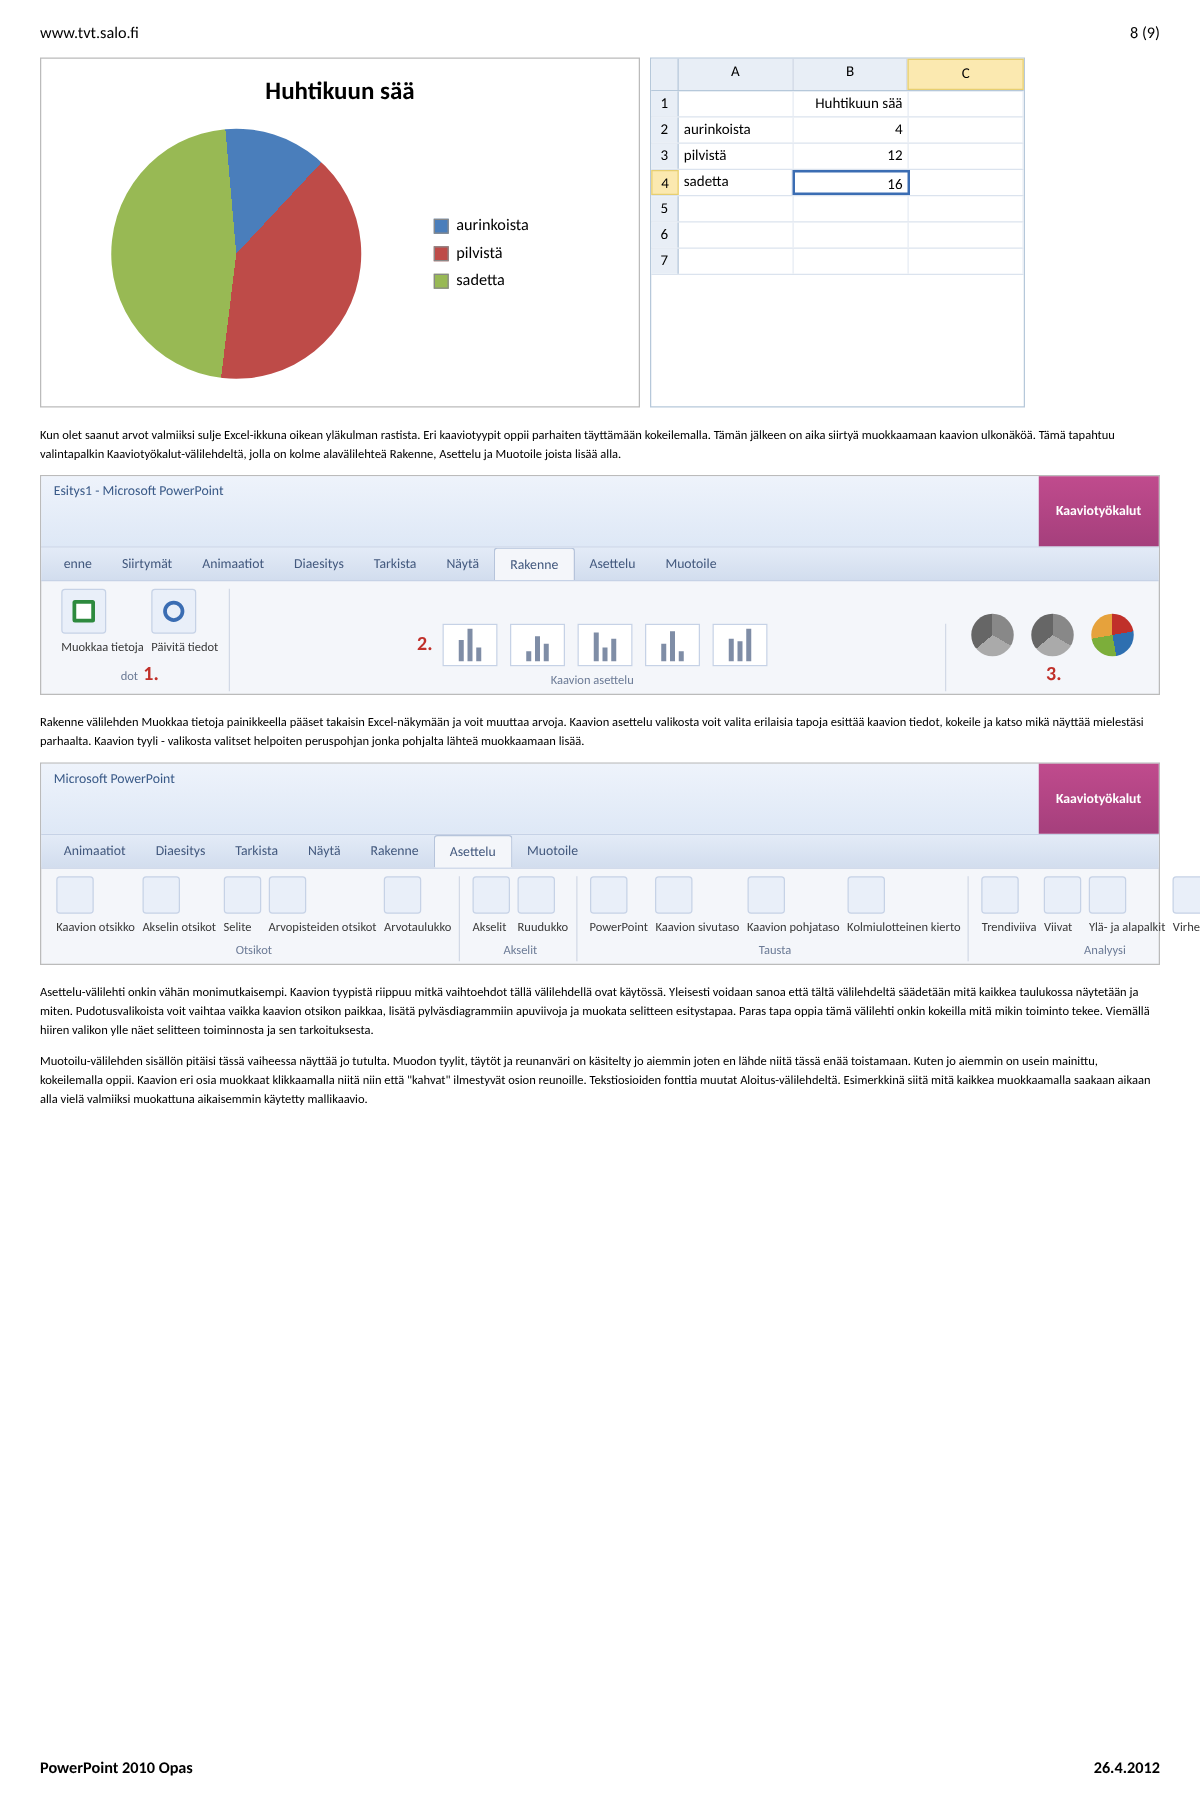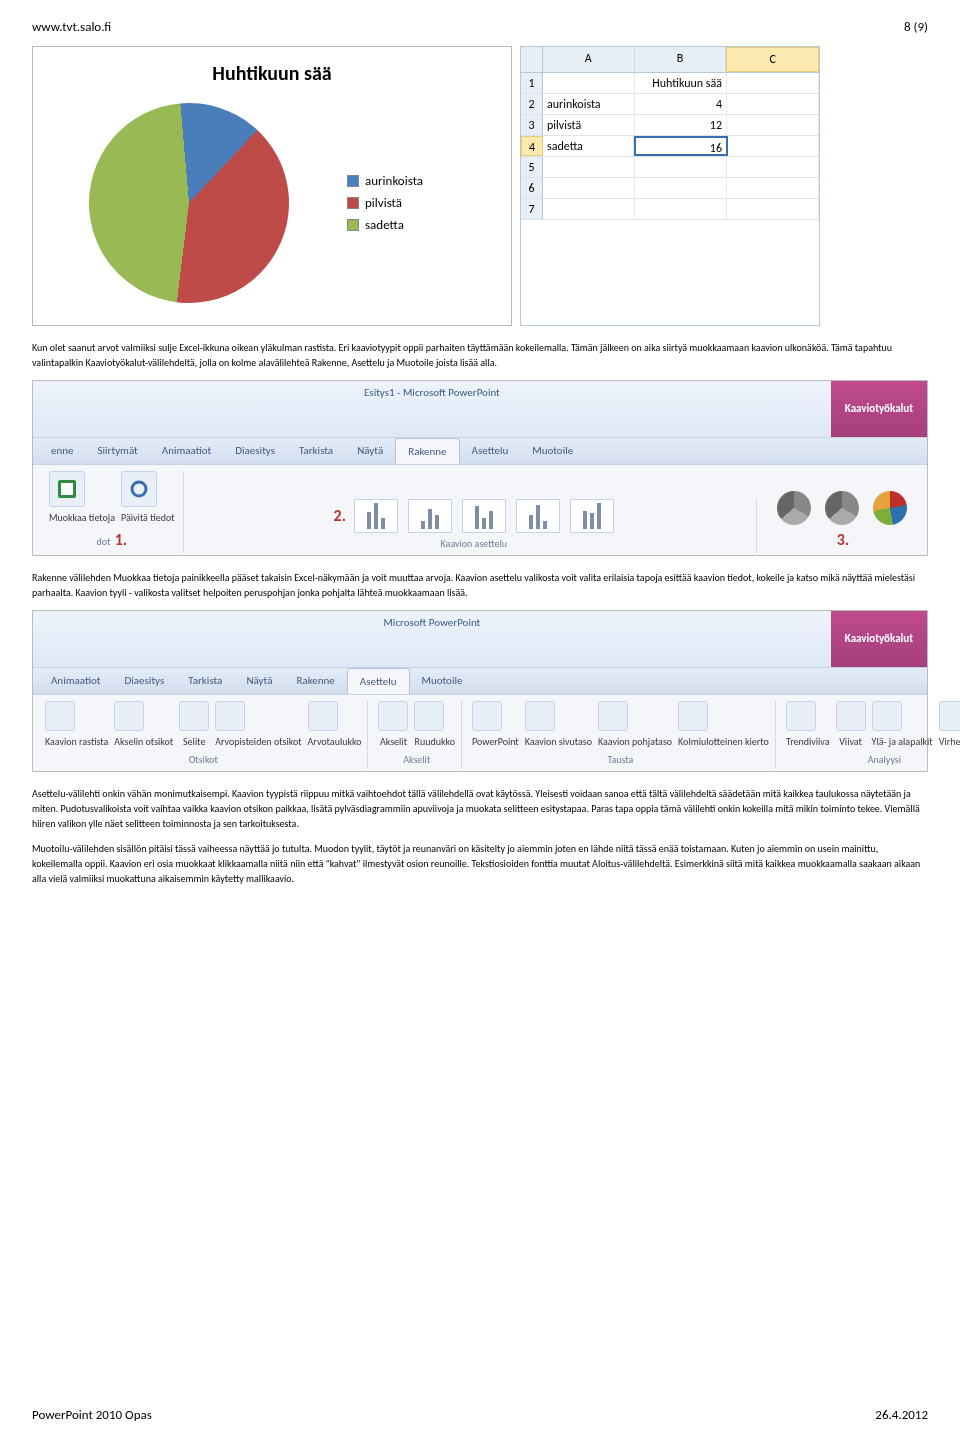--- a/index.html
+++ b/index.html
@@ -57,21 +57,20 @@
   .excel-row.sel .active { border:2px solid #3b6db3; }
   
   .para { font-size: 10px; margin: 10px 0; line-height:1.5; }
   
   .ribbon {
     border: 1px solid #bbb;
     margin: 8px 0 14px 0;
     font-size: 11px;
     color: #3a3a3a;
     background: #f4f6fa;
-    text-align: center;
   }
   .ribbon-title { display:flex; }
   .ribbon-title .left { flex:1; background: linear-gradient(#eef3fb,#dee8f6); padding:4px 10px; color:#3a5a88;}
   .ribbon-title .right { background: linear-gradient(#c04b8d,#a53f7c); color:#fff; padding:20px 14px; font-weight:bold; }
   .ribbon-tabs { display:flex; background: linear-gradient(#e3ebf7,#d2ddee); border-top:1px solid #c6d2e6; border-bottom:1px solid #c6d2e6; padding:0 6px;}
   .ribbon-tabs .tab { padding:5px 12px; color:#43597e; }
   .ribbon-tabs .tab.active { background:#f4f6fa; border:1px solid #b6c4db; border-bottom:none; border-radius:3px 3px 0 0; }
   .ribbon-body { display:flex; padding:6px 8px 2px 8px; align-items:flex-end; gap:8px;}
   .rgroup { display:flex; flex-direction:column; align-items:center; border-right:1px solid #d2d9e6; padding:0 8px;}
   .rgroup .icons { display:flex; gap:6px; align-items:center;}
@@ -82,21 +81,21 @@
   .rednum { color:#c0302a; font-weight:bold; font-size:16px; margin-left:2px;}
   .chartthumb { width:44px; height:34px; border:1px solid #c6d2e6; background:#fff; display:inline-flex; align-items:flex-end; justify-content:center; margin:0 2px; gap:3px; padding:0 4px 3px 4px;}
   .chartthumb span { display:inline-block; width:4px; background:#7f8da6;}
   .piethumb { width:34px; height:34px; border-radius:50%; display:inline-block; margin:0 4px;}
   .pt1 { background: conic-gradient(#888 0 120deg, #aaa 120deg 230deg, #666 230deg 360deg);}
   .pt2 { background: conic-gradient(#c0302a 0 80deg,#2e6fb0 80deg 170deg,#7cae3a 170deg 260deg,#e6a23c 260deg 360deg);}
   
   .r2 .ribbon-body { padding:6px 6px 2px 6px; gap:4px;}
   .r2 .rgroup { padding:0 6px;}
   .ricon.sm { width:30px; height:30px;}
-  .footer { position: absolute; bottom:18px; left:32px; right:32px; display:flex; justify-content:space-between; font-size:13px;}
+  .footer { position: absolute; bottom:18px; left:32px; right:32px; display:flex; justify-content:space-between; font-size:13px;font-weight:bold;}
   .page { position: relative; min-height:1442px;}
 </style>
 </head>
 <body>
 <div class="page">
 
 <div class="header-row">
   <span>www.tvt.salo.fi</span>
   <span>8 (9)</span>
 </div>
@@ -274,21 +273,21 @@
     <div class="tab">Näytä</div>
     <div class="tab">Rakenne</div>
     <div class="tab active">Asettelu</div>
     <div class="tab">Muotoile</div>
   </div>
   <div class="ribbon-body">
     <div class="rgroup">
       <div class="icons">
         <div>
               <div class="ricon sm"></div>
-              <div class="rlabel">Kaavion rastista</div>
+              <div class="rlabel">Kaavion otsikko</div>
             </div>
         <div>
               <div class="ricon sm"></div>
               <div class="rlabel">Akselin otsikot</div>
             </div>
         <div>
               <div class="ricon sm"></div>
               <div class="rlabel">Selite</div>
             </div>
         <div>

